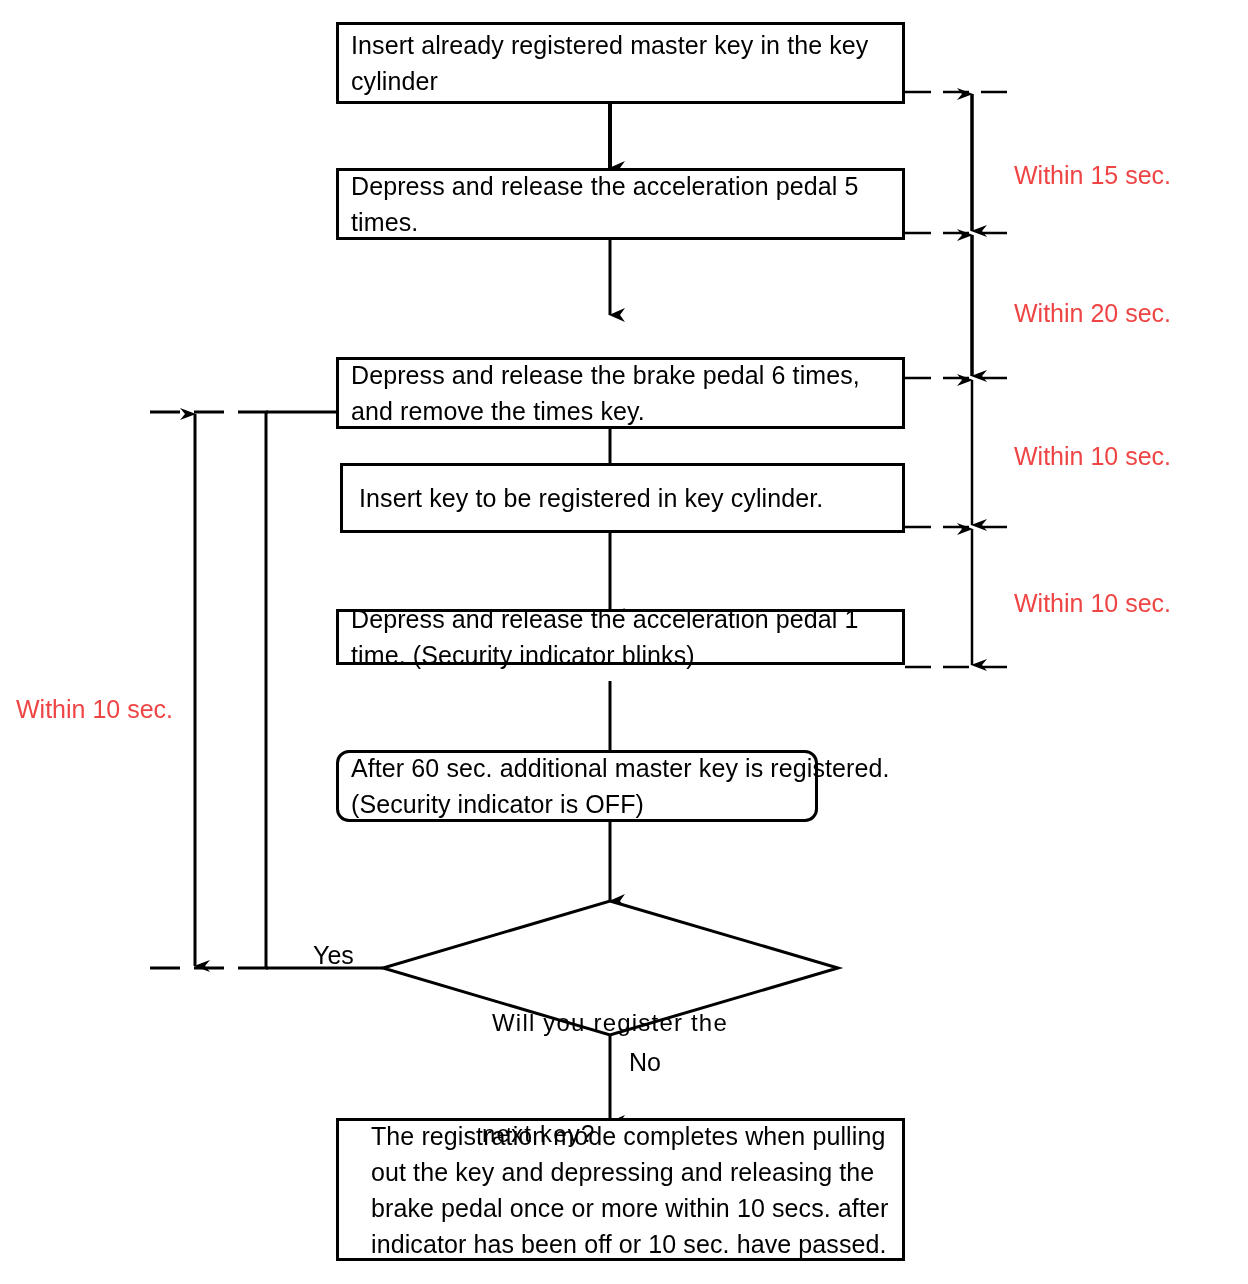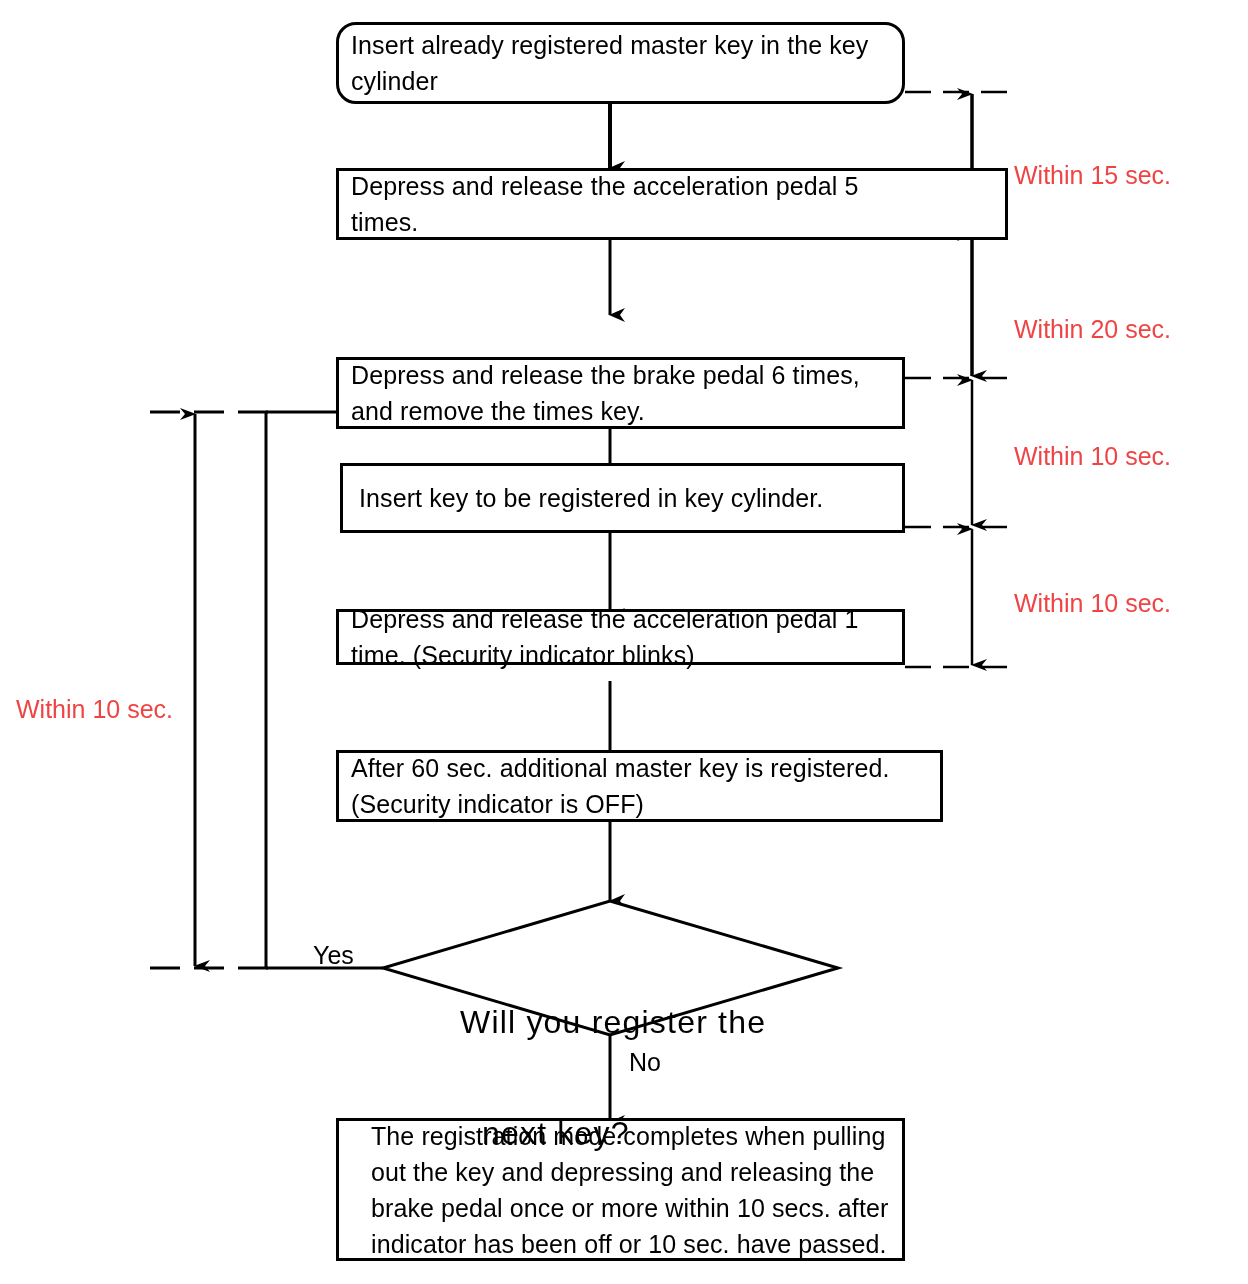--- a/index.html
+++ b/index.html
@@ -49,21 +49,21 @@
   .branch-label {
     position: absolute;
     font-size: 25px;
     line-height: 30px;
     color: #000000;
     white-space: pre;
   }
   .diamond-text {
     position: absolute;
     text-align: center;
-    font-size: 32px;
+    font-size: 24px;
     line-height: 37px;
     color: #000000;
     white-space: pre;
     letter-spacing: 1.2px;
   }
 </style>
 </head>
 <body>
 
 <div id="page">
@@ -119,64 +119,64 @@
       <line x1="972" y1="235" x2="972" y2="376" stroke="#000000" stroke-width="3.5" marker-start="url(#dimUp)" marker-end="url(#dimDown)"></line>
       <line x1="972" y1="380" x2="972" y2="525" stroke="#000000" stroke-width="2.5" marker-start="url(#dimUp)" marker-end="url(#dimDown)"></line>
       <line x1="972" y1="529" x2="972" y2="665" stroke="#000000" stroke-width="2.5" marker-start="url(#dimUp)" marker-end="url(#dimDown)"></line>
     </g>
 
     <g>
       <polygon points="610,901 838,968 610,1035 383,968" fill="#ffffff" stroke="#000000" stroke-width="3"></polygon>
     </g>
   </svg>
 
-  <div class="proc-box" style="left:336px; top:22px; width:569px; height:82px;border-radius:20px;">
+  <div class="proc-box" style="left:336px; top:22px; width:569px; height:82px;">
     <div class="line">Insert already registered master key in the key</div>
     <div class="line">cylinder</div>
   </div>
 
-  <div class="proc-box" style="left:336px; top:168px; width:672px; height:72px;">
+  <div class="proc-box" style="left:336px; top:168px; width:569px; height:72px;">
     <div class="line">Depress and release the acceleration pedal 5</div>
     <div class="line">times.</div>
   </div>
 
   <div class="proc-box" style="left:336px; top:313px; width:569px; height:72px;margin-top:44px;">
     <div class="line">Depress and release the brake pedal 6 times,</div>
     <div class="line">and remove the times key.</div>
   </div>
 
   <div class="proc-box" style="left:340px; top:463px; width:565px; height:70px;padding-left:16px;">
     <div class="line">Insert key to be registered in key cylinder.</div>
   </div>
 
   <div class="proc-box" style="left:336px; top:609px; width:569px; height:56px;">
     <div class="line">Depress and release the acceleration pedal 1</div>
     <div class="line">time. (Security indicator blinks)</div>
   </div>
 
-  <div class="proc-box" style="left:336px; top:750px; width:607px; height:72px;">
+  <div class="proc-box" style="left:336px; top:750px; width:482px; height:72px;border-radius:13px;">
     <div class="line">After 60 sec. additional master key is registered.</div>
     <div class="line">(Security indicator is OFF)</div>
   </div>
 
   <div class="proc-box" style="left:336px; top:1118px; width:569px; height:143px;padding-left:32px;">
     <div class="line">The registration mode completes when pulling</div>
     <div class="line">out the key and depressing and releasing the</div>
     <div class="line">brake pedal once or more within 10 secs. after</div>
     <div class="line">indicator has been off or 10 sec. have passed.</div>
   </div>
 
   <div class="diamond-text" style="left:460px; top:930px; width:300px;">
     <div>Will you register the</div>
     <div style="text-align:left; padding-left:22px;">next key?</div>
   </div>
 
   <div class="branch-label" style="left:313px; top:940px;">Yes</div>
   <div class="branch-label" style="left:629px; top:1047px;">No</div>
 
   <div class="timing-label" style="left:1014px; top:160px;">Within 15 sec.</div>
-  <div class="timing-label" style="left:1014px; top:298px;margin-top:16px;">Within 20 sec.</div>
+  <div class="timing-label" style="left:1014px; top:298px;">Within 20 sec.</div>
   <div class="timing-label" style="left:1014px; top:441px;">Within 10 sec.</div>
   <div class="timing-label" style="left:1014px; top:588px;">Within 10 sec.</div>
 
   <div class="timing-label" style="left:16px; top:694px;">Within 10 sec.</div>
 
 </div>
 
 </body></html>

